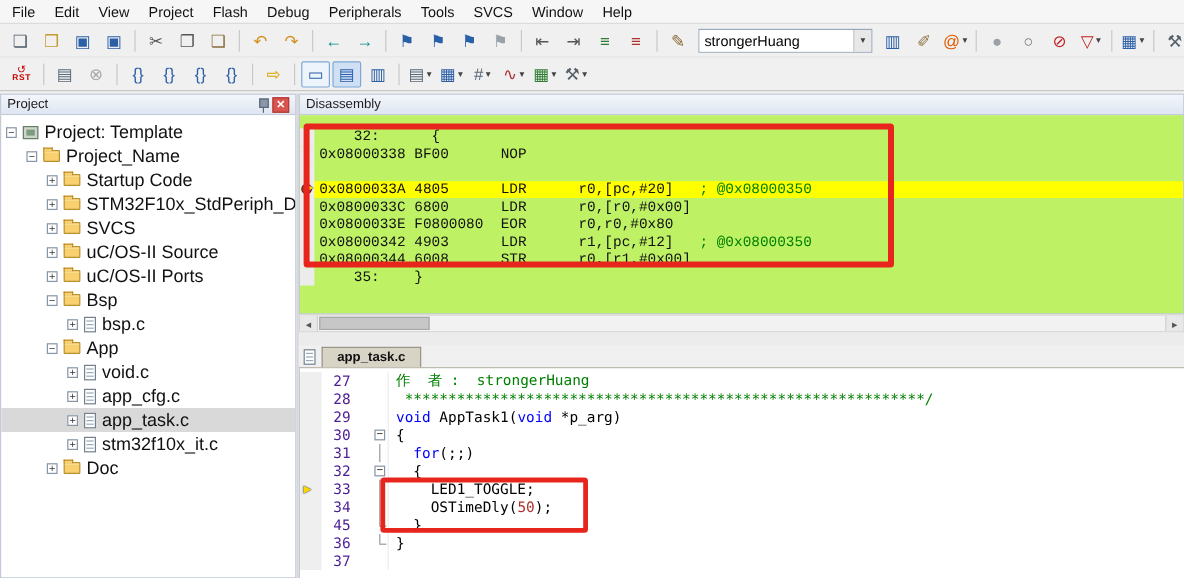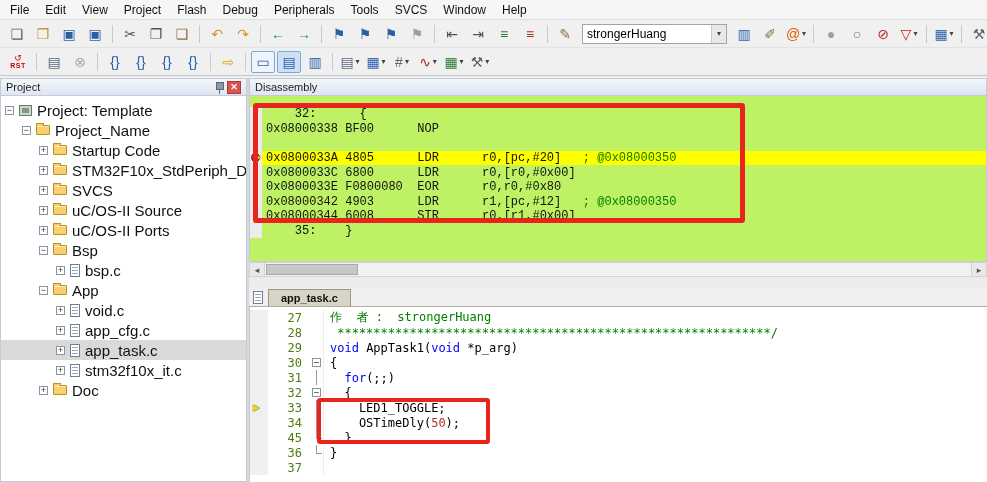--- a/index.html
+++ b/index.html
@@ -71,21 +71,21 @@
 
   
   .tabbar{position:absolute;left:249px;right:0;top:288px;height:19px;background:#f0f0f0;border-bottom:1px solid #b2ae9f;display:flex;align-items:flex-end;padding-left:4px}
   .tab-page-icon{width:10px;height:13px;background:#fff;border:1px solid #708090;margin:0 5px 2px 0;position:relative}
   .tab-page-icon::before{content:"";position:absolute;top:2px;left:1px;right:1px;height:1px;background:#9ab;box-shadow:0 3px 0 #9ab,0 6px 0 #9ab}
   .tab{height:17px;padding:1px 12px;background:#d7d3c5;border:1px solid #9a968a;border-bottom:none;font-size:11px;font-weight:bold;display:flex;align-items:center}
   .editor-body{position:absolute;left:249px;right:0;top:307px;bottom:0;background:#fff;border-left:1px solid #c3cbd9;overflow:hidden;font-family:"DejaVu Sans Mono","Liberation Mono",monospace;font-size:12px;padding-top:3px}
   .erow{height:15px;display:flex;align-items:center;white-space:pre}
   .emargin{width:18px;align-self:stretch;background:#efefef;flex:none;position:relative}
   .cur-arrow{position:absolute;left:3px;top:1px;font-size:11px;color:#ffd700;text-shadow:0 0 1px #2a4a8a,0 0 1px #2a4a8a}
-  .enum{width:42px;text-align:right;padding-right:8px;color:#4d7c0f;flex:none}
+  .enum{width:42px;text-align:center;padding-right:8px;color:#4c1d95;flex:none}
   .efold{width:14px;align-self:stretch;flex:none;position:relative;border-right:1px solid #ededed}
   .efold.bar::before{content:"";position:absolute;left:6px;top:0;bottom:0;width:1px;background:#9a9a9a}
   .efold.end::before{content:"";position:absolute;left:6px;top:0;height:8px;width:1px;background:#9a9a9a}
   .efold.end::after{content:"";position:absolute;left:6px;top:8px;width:6px;height:1px;background:#9a9a9a}
   .foldbox{position:absolute;left:2px;top:3px;width:9px;height:9px;border:1px solid #8795a5;background:#fff;font-size:9px;line-height:7px;text-align:center;color:#333}
   .ecode{padding-left:6px}
   .tok-kw{color:#0000ff}
   .tok-cmt{color:#008000}
   .tok-num{color:#b03030}
   .tok-pl{color:#000}

